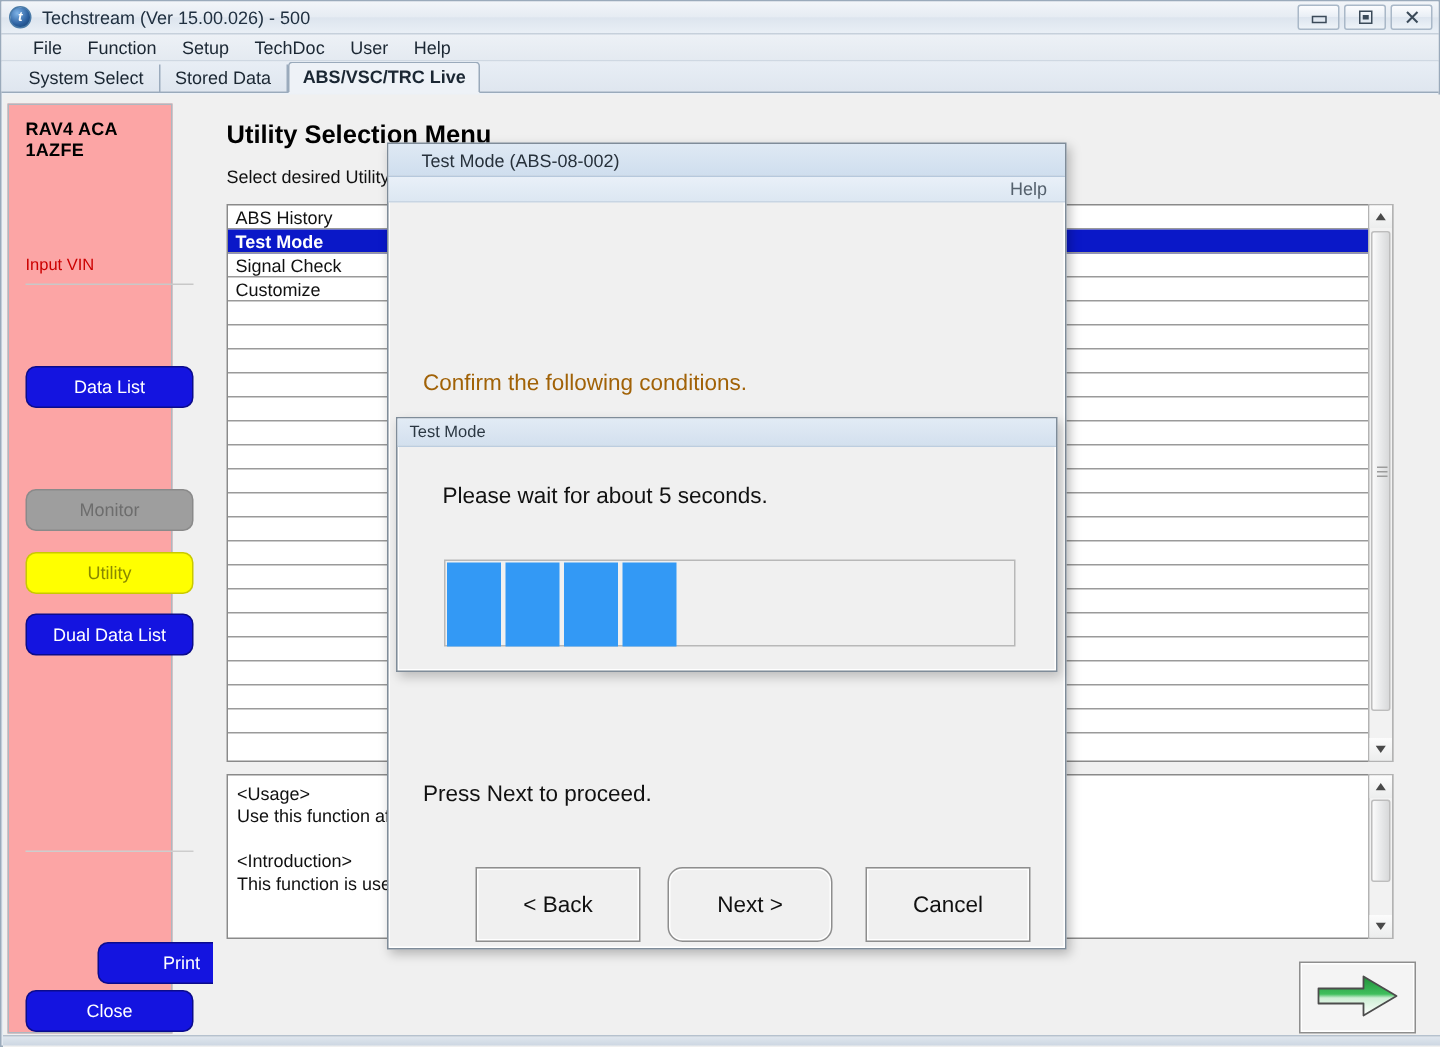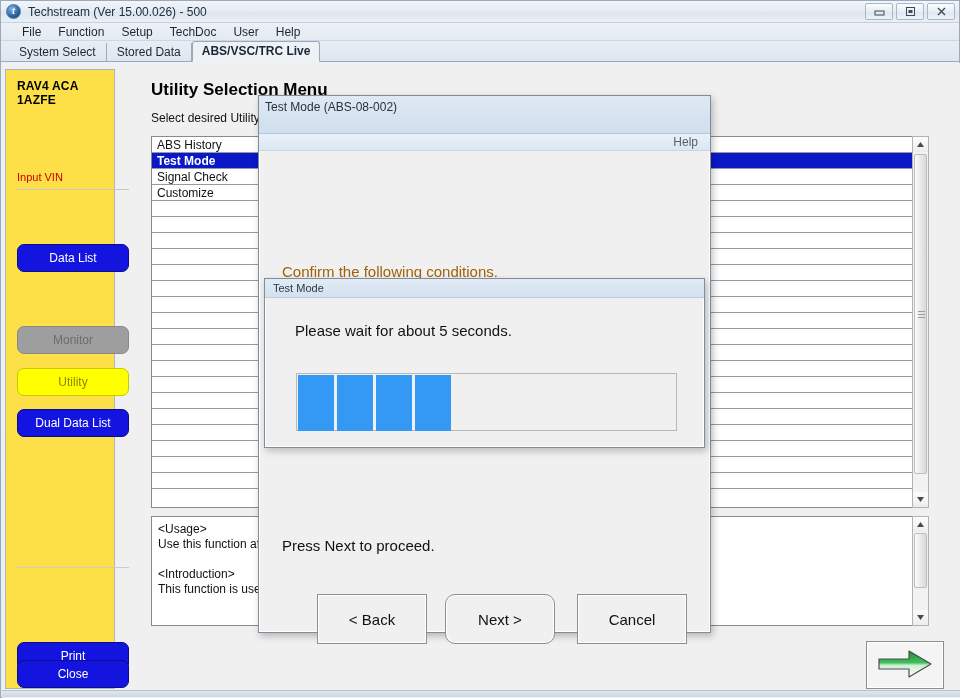--- a/index.html
+++ b/index.html
@@ -92,21 +92,21 @@
     top: 1px; z-index: 3;
   }
   
   #body-area {
     position: absolute; left: 1px; top: 62px; width: 958px; height: 635px;
     background: #f0f0f0;
   }
   
   #sidebar {
     position: absolute; left: 3px; top: 6px; width: 110px; height: 620px;
-    background: #fde047;
+    background: #fca5a5;
     border: 1px solid #aeb7bf;
     box-sizing: border-box;
   }
   #veh-model {
     position: absolute; left: 11px; top: 9px;
     font-weight: bold; font-size: 12px; color: #000;
     line-height: 14px; letter-spacing: .2px;
   }
   #input-vin {
     position: absolute; left: 11px; top: 101px;
@@ -135,21 +135,21 @@
   #sbtn-trouble { top: 132px; }
   #sbtn-datalist { top: 174px; }
   #sbtn-activetest { top: 215px; }
   #sbtn-monitor { top: 256px; }
   #sbtn-utility { top: 298px; }
   #sbtn-dualdata { top: 339px; }
   #side-rule {
     position: absolute; left: 11px; top: 497px; width: 112px; height: 1px;
     background: #cdcdcd;
   }
-  #sbtn-print { top: 572px; }
+  #sbtn-print { top: 558px; margin-left: 48px; }
   #sbtn-close { top: 590px; }
   
   #content {
     position: absolute; left: 140px; top: 6px; right: 4px; height: 620px;
     background: #f0f0f0;
   }
   #page-title {
     position: absolute; left: 9px; top: 11px;
     font-size: 17px; font-weight: bold; color: #000;
   }
@@ -227,24 +227,24 @@
   
   #dialog-outer {
     position: absolute; left: 257px; top: 94px; width: 453px; height: 538px;
     background: #f0f0f0;
     border: 1px solid #7f8c99;
     box-shadow: 0 0 0 1px #ffffff inset, 2px 3px 7px rgba(0,0,0,.25);
     box-sizing: border-box;
     z-index: 50;
   }
   #dlg-title {
-    height: 38px; line-height: 22px;
+    height: 22px; line-height: 22px;
     background: linear-gradient(to bottom, #dfe9f4 0%, #cfdeee 100%);
     border-bottom: 1px solid #b6c8dc;
-    padding-left: 6px; font-size: 12px; color: #27313b;
+    padding-left: 22px; font-size: 12px; color: #27313b;
     box-sizing: border-box;
   }
   #dlg-helpbar {
     height: 17px; line-height: 17px;
     background: linear-gradient(to bottom, #e9f0f8, #dce7f2);
     border-bottom: 1px solid #c8d5e3;
     text-align: right; padding-right: 12px;
     font-size: 12px; color: #55616d;
     box-sizing: border-box;
     cursor: default;

